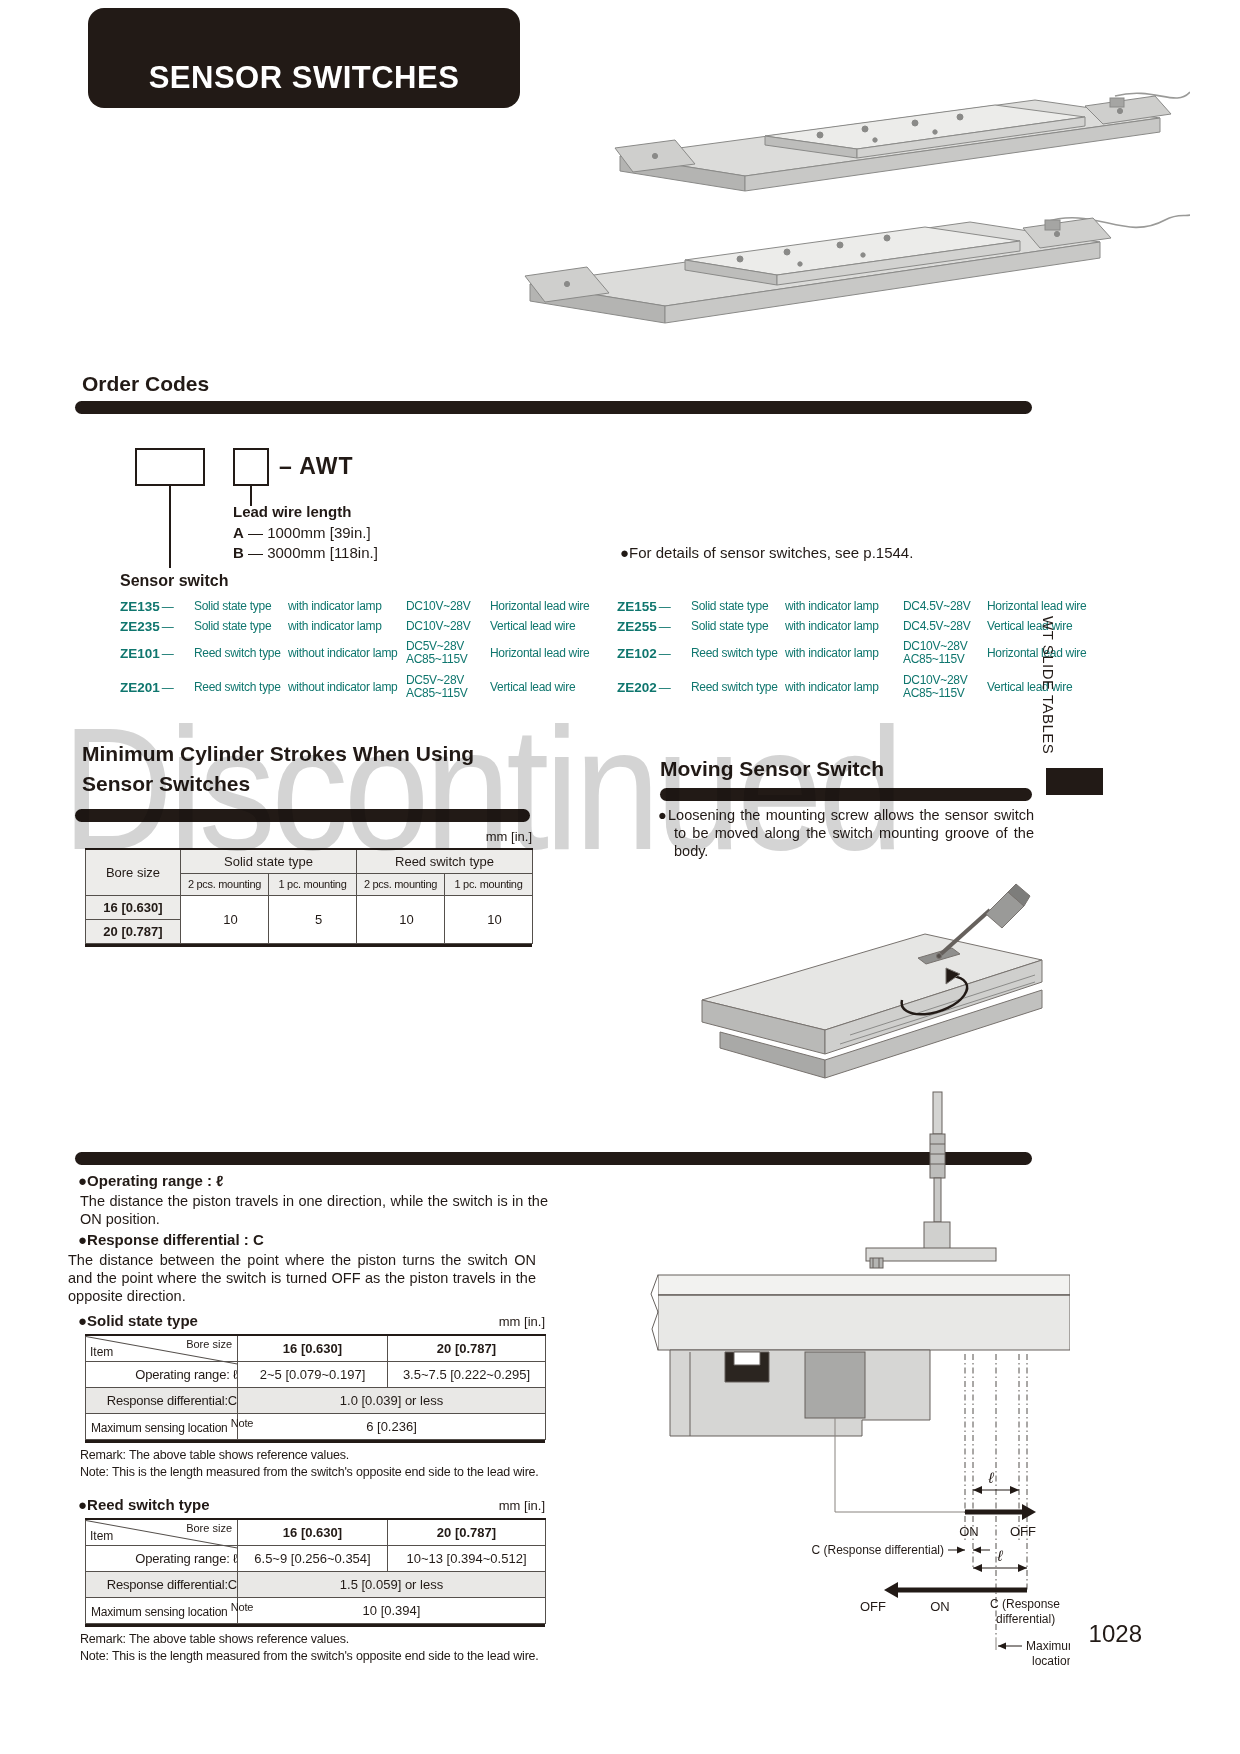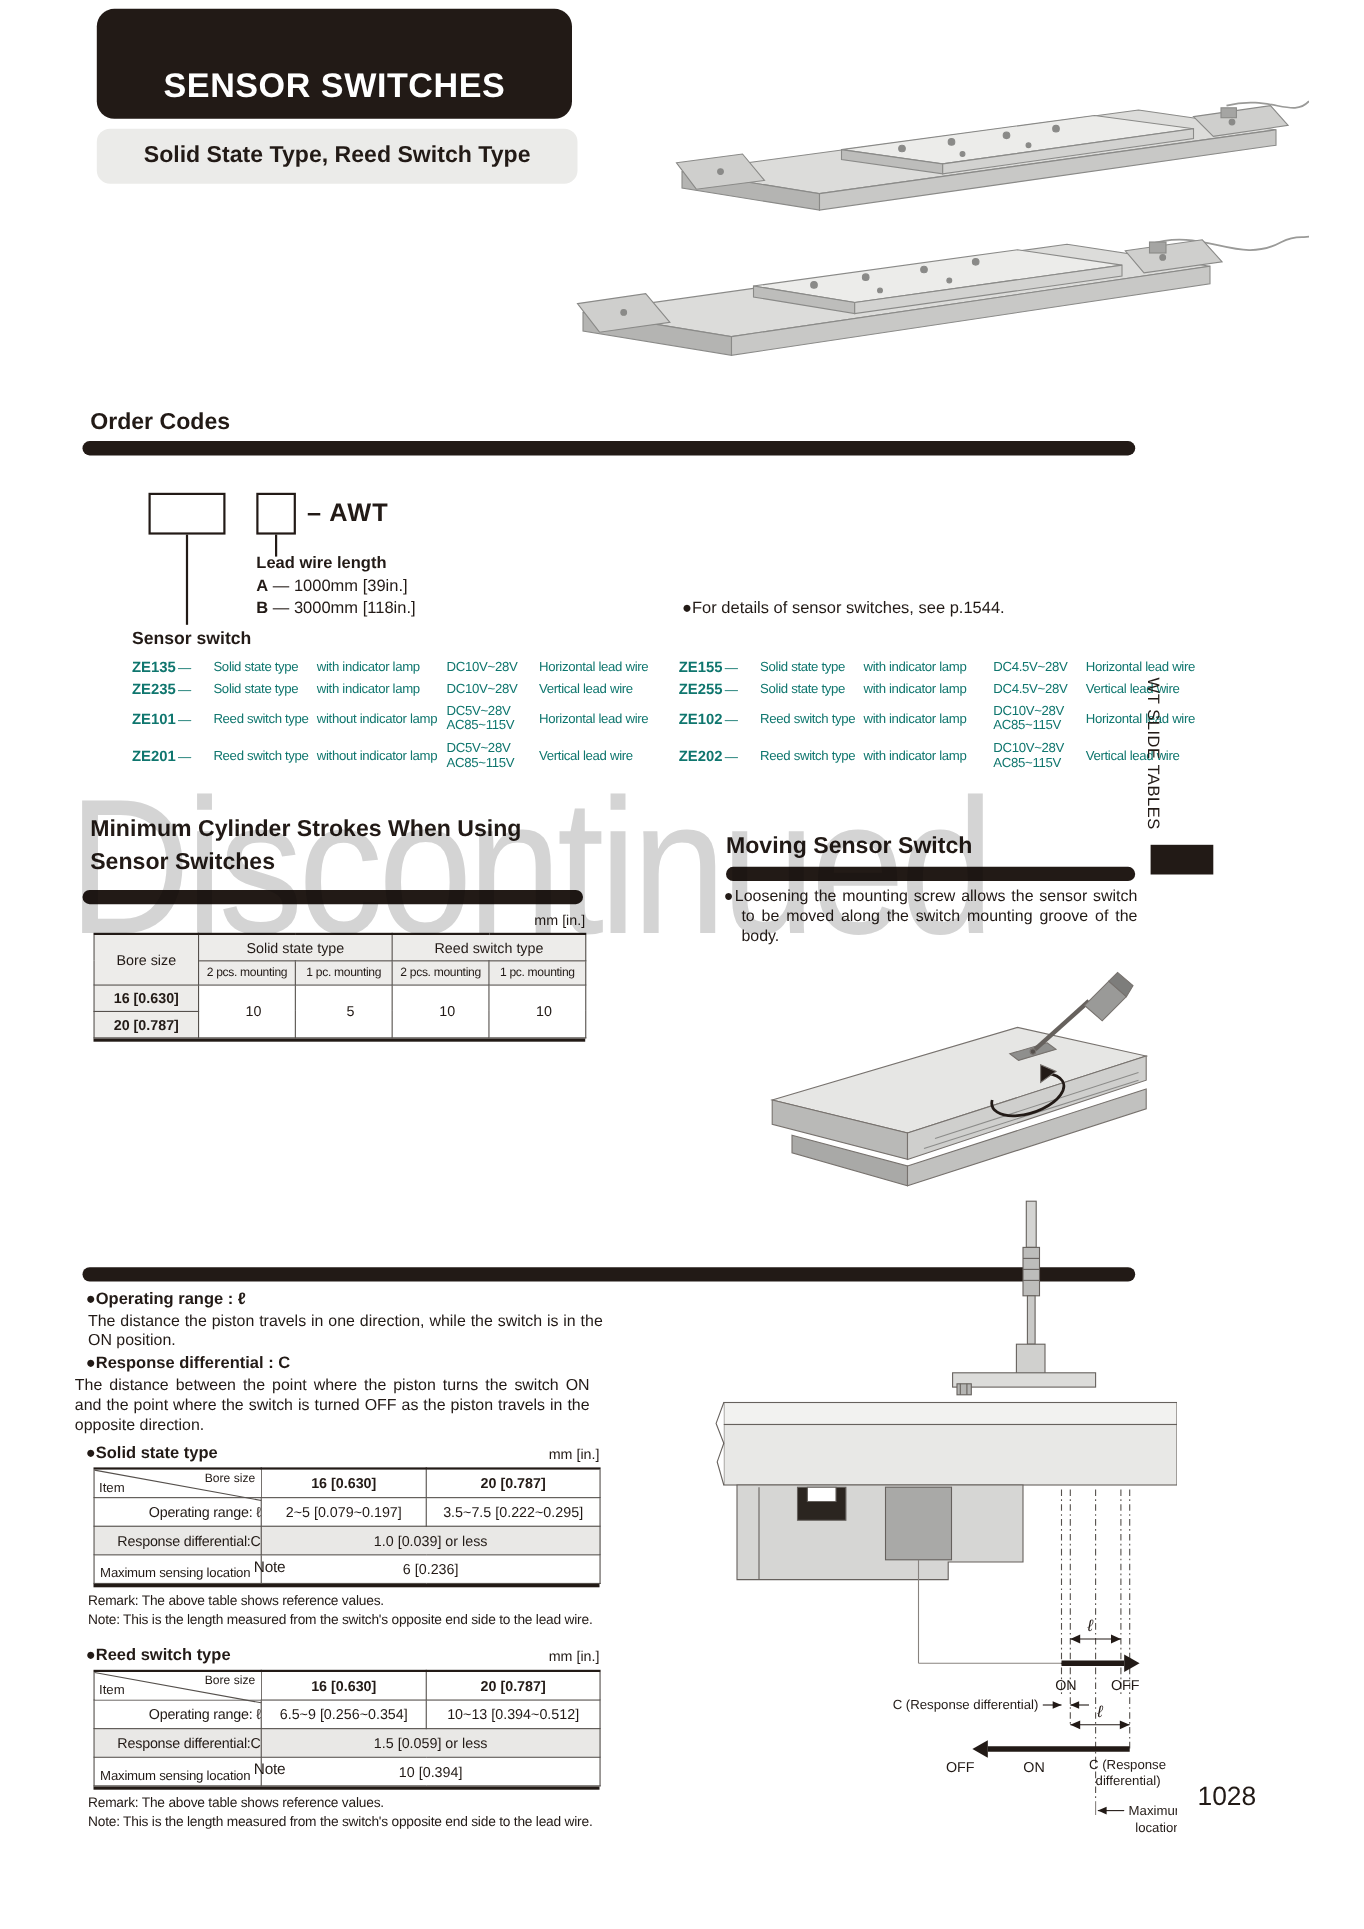--- a/index.html
+++ b/index.html
@@ -62,21 +62,21 @@
   .optab .c-top { position:absolute; right:5px; top:2px; font-size:11px; font-weight:normal; }
   .optab .c-bot { position:absolute; left:4px; bottom:2px; font-size:12px; font-weight:normal; }
   .optab .colh { text-align:center; font-weight:bold; background:#fff; }
   .optab .rlab { text-align:right; padding-left:5px; font-weight:normal; background:#fff;
                  font-size:13px; letter-spacing:-.2px; white-space:nowrap; }
   .optab .rlab.small { font-size:12px; }
   .optab td { text-align:center; background:#fff; }
   .optab tr.gray th, .optab tr.gray td { background:#e9e8e6; }
   .optab { border-top:2px solid #221a16; }
   .tbl-wrap-op { border-bottom:3px solid #221a16; }
-  sup.sup { font-size:14px; vertical-align:super; }
+  sup.sup { font-size:11px; vertical-align:super; }
 
   .unit { font-size:13px; }
   .remark { font-size:12.5px; letter-spacing:-.2px; white-space:nowrap; }
 
   .just { text-align:justify; font-size:14.5px; line-height:18px; }
   .bullet-item { padding-left:16px; text-indent:-16px; margin-bottom:1px; }
   .blbl { font-size:15px; font-weight:bold; white-space:nowrap; }
 
   
   .watermark { left:62px; top:688px; font-size:175px; font-weight:400; color:#a9a9a9;
@@ -95,23 +95,20 @@
   .dim-small { font-size:12px; fill:#221a16; }
   .ell { font-size:15px; font-style:italic; fill:#221a16; }
 </style>
 </head>
 <body>
 
 <div class="page">
 
   <div class="abs title-block">
     <div class="title-text">SENSOR SWITCHES</div>
-  </div>
-  <div class="abs subtitle-block">
-    <div class="subtitle-text">Solid State Type, Reed Switch Type</div>
   </div>
 
   <svg class="abs" style="left:520px; top:78px;" width="670" height="280" viewBox="0 0 670 280">
     <g stroke="#8a8a88" stroke-width="1">
 
       <g transform="translate(95,0)">
         <path d="M500,18 C540,8 560,30 575,14" fill="none" stroke="#9a9a98" stroke-width="1.6"></path>
         <polygon points="5,78 420,22 545,40 130,98" fill="#dcdcda"></polygon>
         <polygon points="5,78 130,98 130,113 5,93" fill="#b4b4b2"></polygon>
         <polygon points="130,98 545,40 545,54 130,113" fill="#c8c8c6"></polygon>

